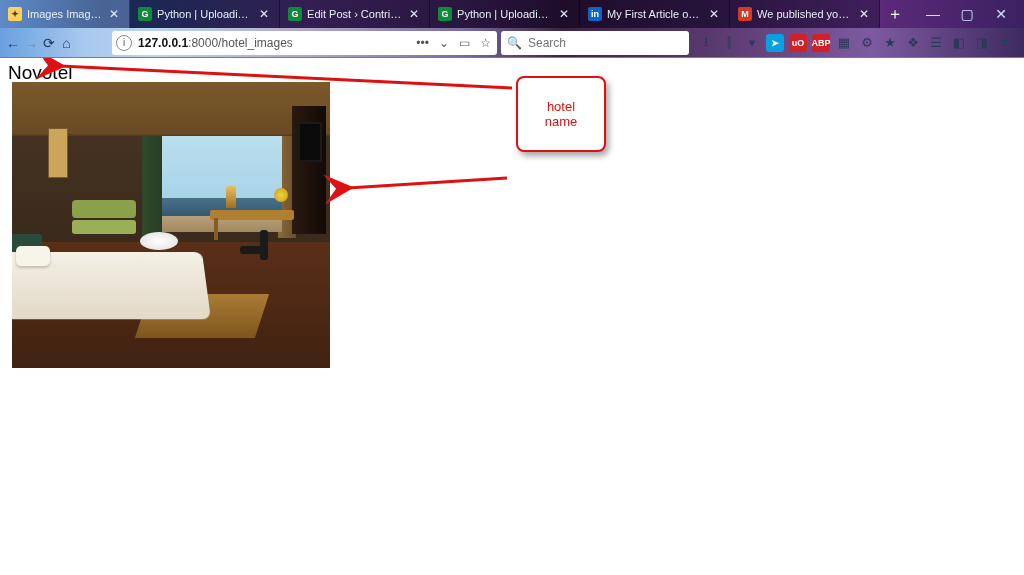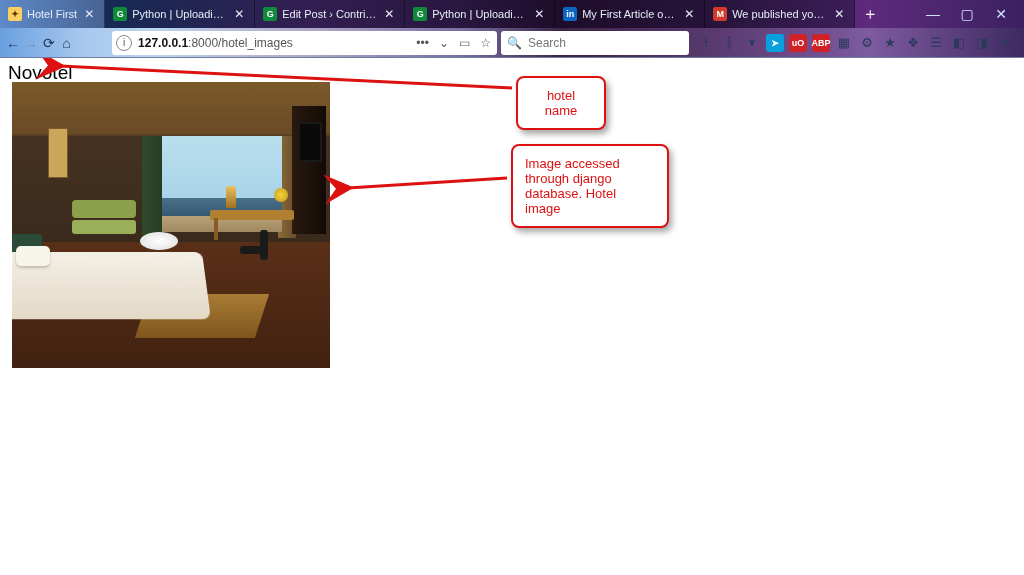--- a/index.html
+++ b/index.html
@@ -112,33 +112,33 @@
     .bed{position:absolute;left:-10px;top:170px;width:200px;height:120px;}
     .bed .mat{width:200px;height:70px;background:linear-gradient(#f5f0e6,#e2d9c6);border-radius:8px;transform:perspective(400px) rotateX(28deg);transform-origin:top;}
     .bed .head{position:absolute;left:0;top:-18px;width:40px;height:60px;background:#2a4a3a;border-radius:3px;}
     .pillow{position:absolute;left:14px;top:-6px;width:34px;height:20px;background:#f7f4ea;border-radius:5px;box-shadow:0 2px 3px rgba(0,0,0,.2);}    
     .rug{position:absolute;left:130px;top:212px;width:120px;height:44px;background:linear-gradient(#b88a3a,#8a5e20);transform:skewX(-18deg);opacity:.85;}
     .wallart{position:absolute;left:36px;top:46px;width:20px;height:50px;background:#caa55a;border:1px solid #7a5a2a;}
 
     
     .callout {
       position:absolute; background:#fff; border:2px solid #d11;
-      border-radius:8px; padding:10px 12px; color:#d11; font-size:13px;
+      border-radius:8px; padding:21px 12px; color:#d11; font-size:13px;
       box-shadow:3px 4px 6px rgba(0,0,0,.35);
     }
     svg.anno { position:absolute; left:0; top:0; width:100%; height:100%; pointer-events:none; }
   </style>
 </head>
 <body>
 
 <div class="titlebar">
   <div class="tabs">
     <div class="tab active">
       <span class="favicon" style="background:#ffd060;color:#5a3a00">✦</span>
-      <span class="label">Hotel First</span>
+      <span class="label">Images Images</span>
       <span class="x">✕</span>
     </div>
     <div class="tab">
       <span class="favicon" style="background:#0f8a3a;color:#fff">G</span>
       <span class="label">Python | Uploading im…</span>
       <span class="x">✕</span>
     </div>
     <div class="tab">
       <span class="favicon" style="background:#0f8a3a;color:#fff">G</span>
       <span class="label">Edit Post › Contribute…</span>
@@ -235,21 +235,20 @@
       <div class="bed">
           <div class="head"></div>
           <div class="mat"></div>
           <div class="pillow"></div>
         </div>
     </div>
   </div>
 
   <div class="callout" style="left:516px; top:18px; width:90px; text-align:center;">hotel name</div>
 
-  <div class="callout" style="left:511px; top:86px; width:158px;">Image accessed through django database. Hotel image</div>
 
   <svg class="anno">
     <defs>
       <marker id="ah" markerWidth="12" markerHeight="12" refX="2" refY="5" orient="auto">
         <path d="M10,0 L0,5 L10,10 L6,5 Z" fill="#d11"></path>
       </marker>
     </defs>
     <line x1="512" y1="30" x2="60" y2="8" stroke="#d11" stroke-width="3" marker-end="url(#ah)"></line>
     <line x1="507" y1="120" x2="348" y2="130" stroke="#d11" stroke-width="3" marker-end="url(#ah)"></line>
   </svg>

